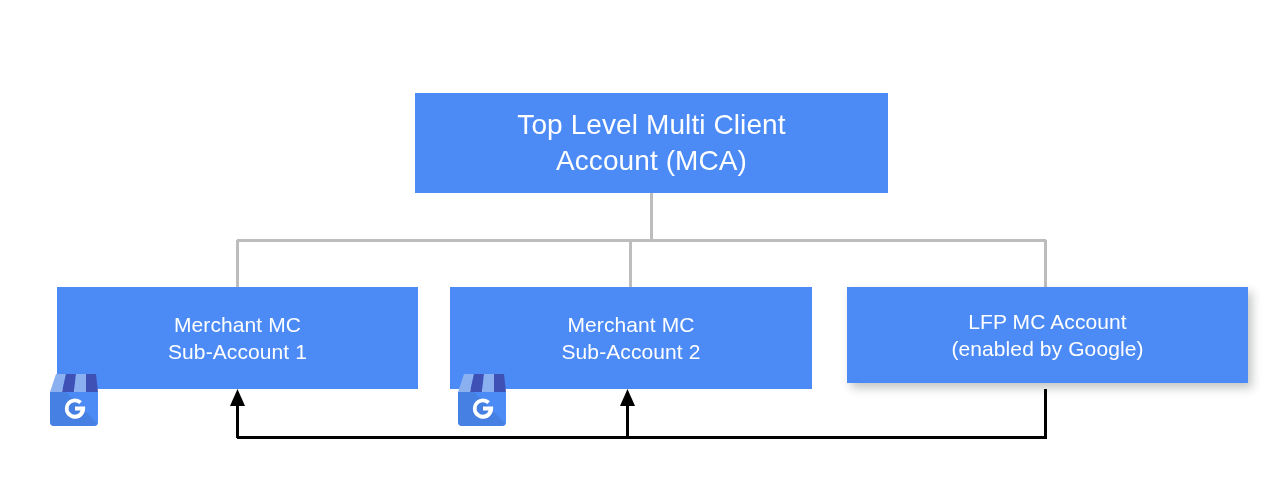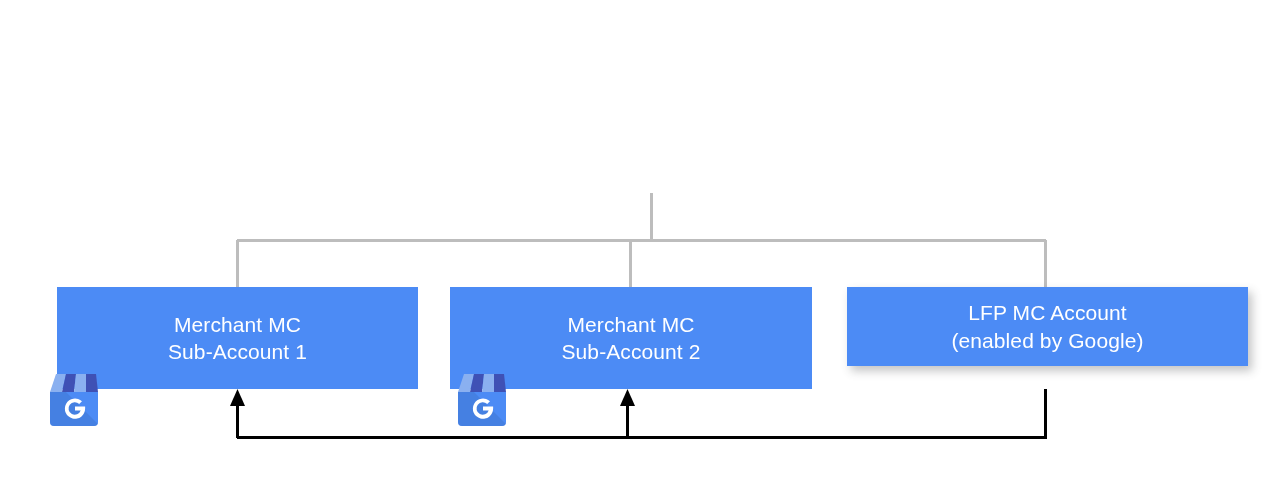--- a/index.html
+++ b/index.html
@@ -66,21 +66,21 @@
     left: 450px;
     top: 287px;
     width: 362px;
     height: 102px;
     font-size: 21px;
   }
   .node-lfp {
     left: 847px;
     top: 287px;
     width: 401px;
-    height: 79px;
+    height: 96px;
     font-size: 21px;
     box-shadow: 4px 5px 9px rgba(60, 64, 67, 0.30);
   }
 
   
   .gmb-icon {
     position: absolute;
     width: 64px;
     height: 62px;
   }
@@ -107,20 +107,24 @@
       <line x1="237" y1="437.5" x2="1047" y2="437.5"></line>
       <line x1="237.5" y1="437.5" x2="237.5" y2="398"></line>
       <line x1="627.5" y1="437.5" x2="627.5" y2="398"></line>
     </g>
     <g fill="#000000">
       <polygon points="237.5,389 230,406 245,406"></polygon>
       <polygon points="627.5,389 620,406 635,406"></polygon>
     </g>
   </svg>
 
+  <div class="node node-mca">
+    <span class="node-label">Top Level Multi Client
+Account (MCA)</span>
+  </div>
 
   <div class="node node-sub1">
     <span class="node-label">Merchant MC
 Sub-Account 1</span>
   </div>
 
   <div class="node node-sub2">
     <span class="node-label">Merchant MC
 Sub-Account 2</span>
   </div>

